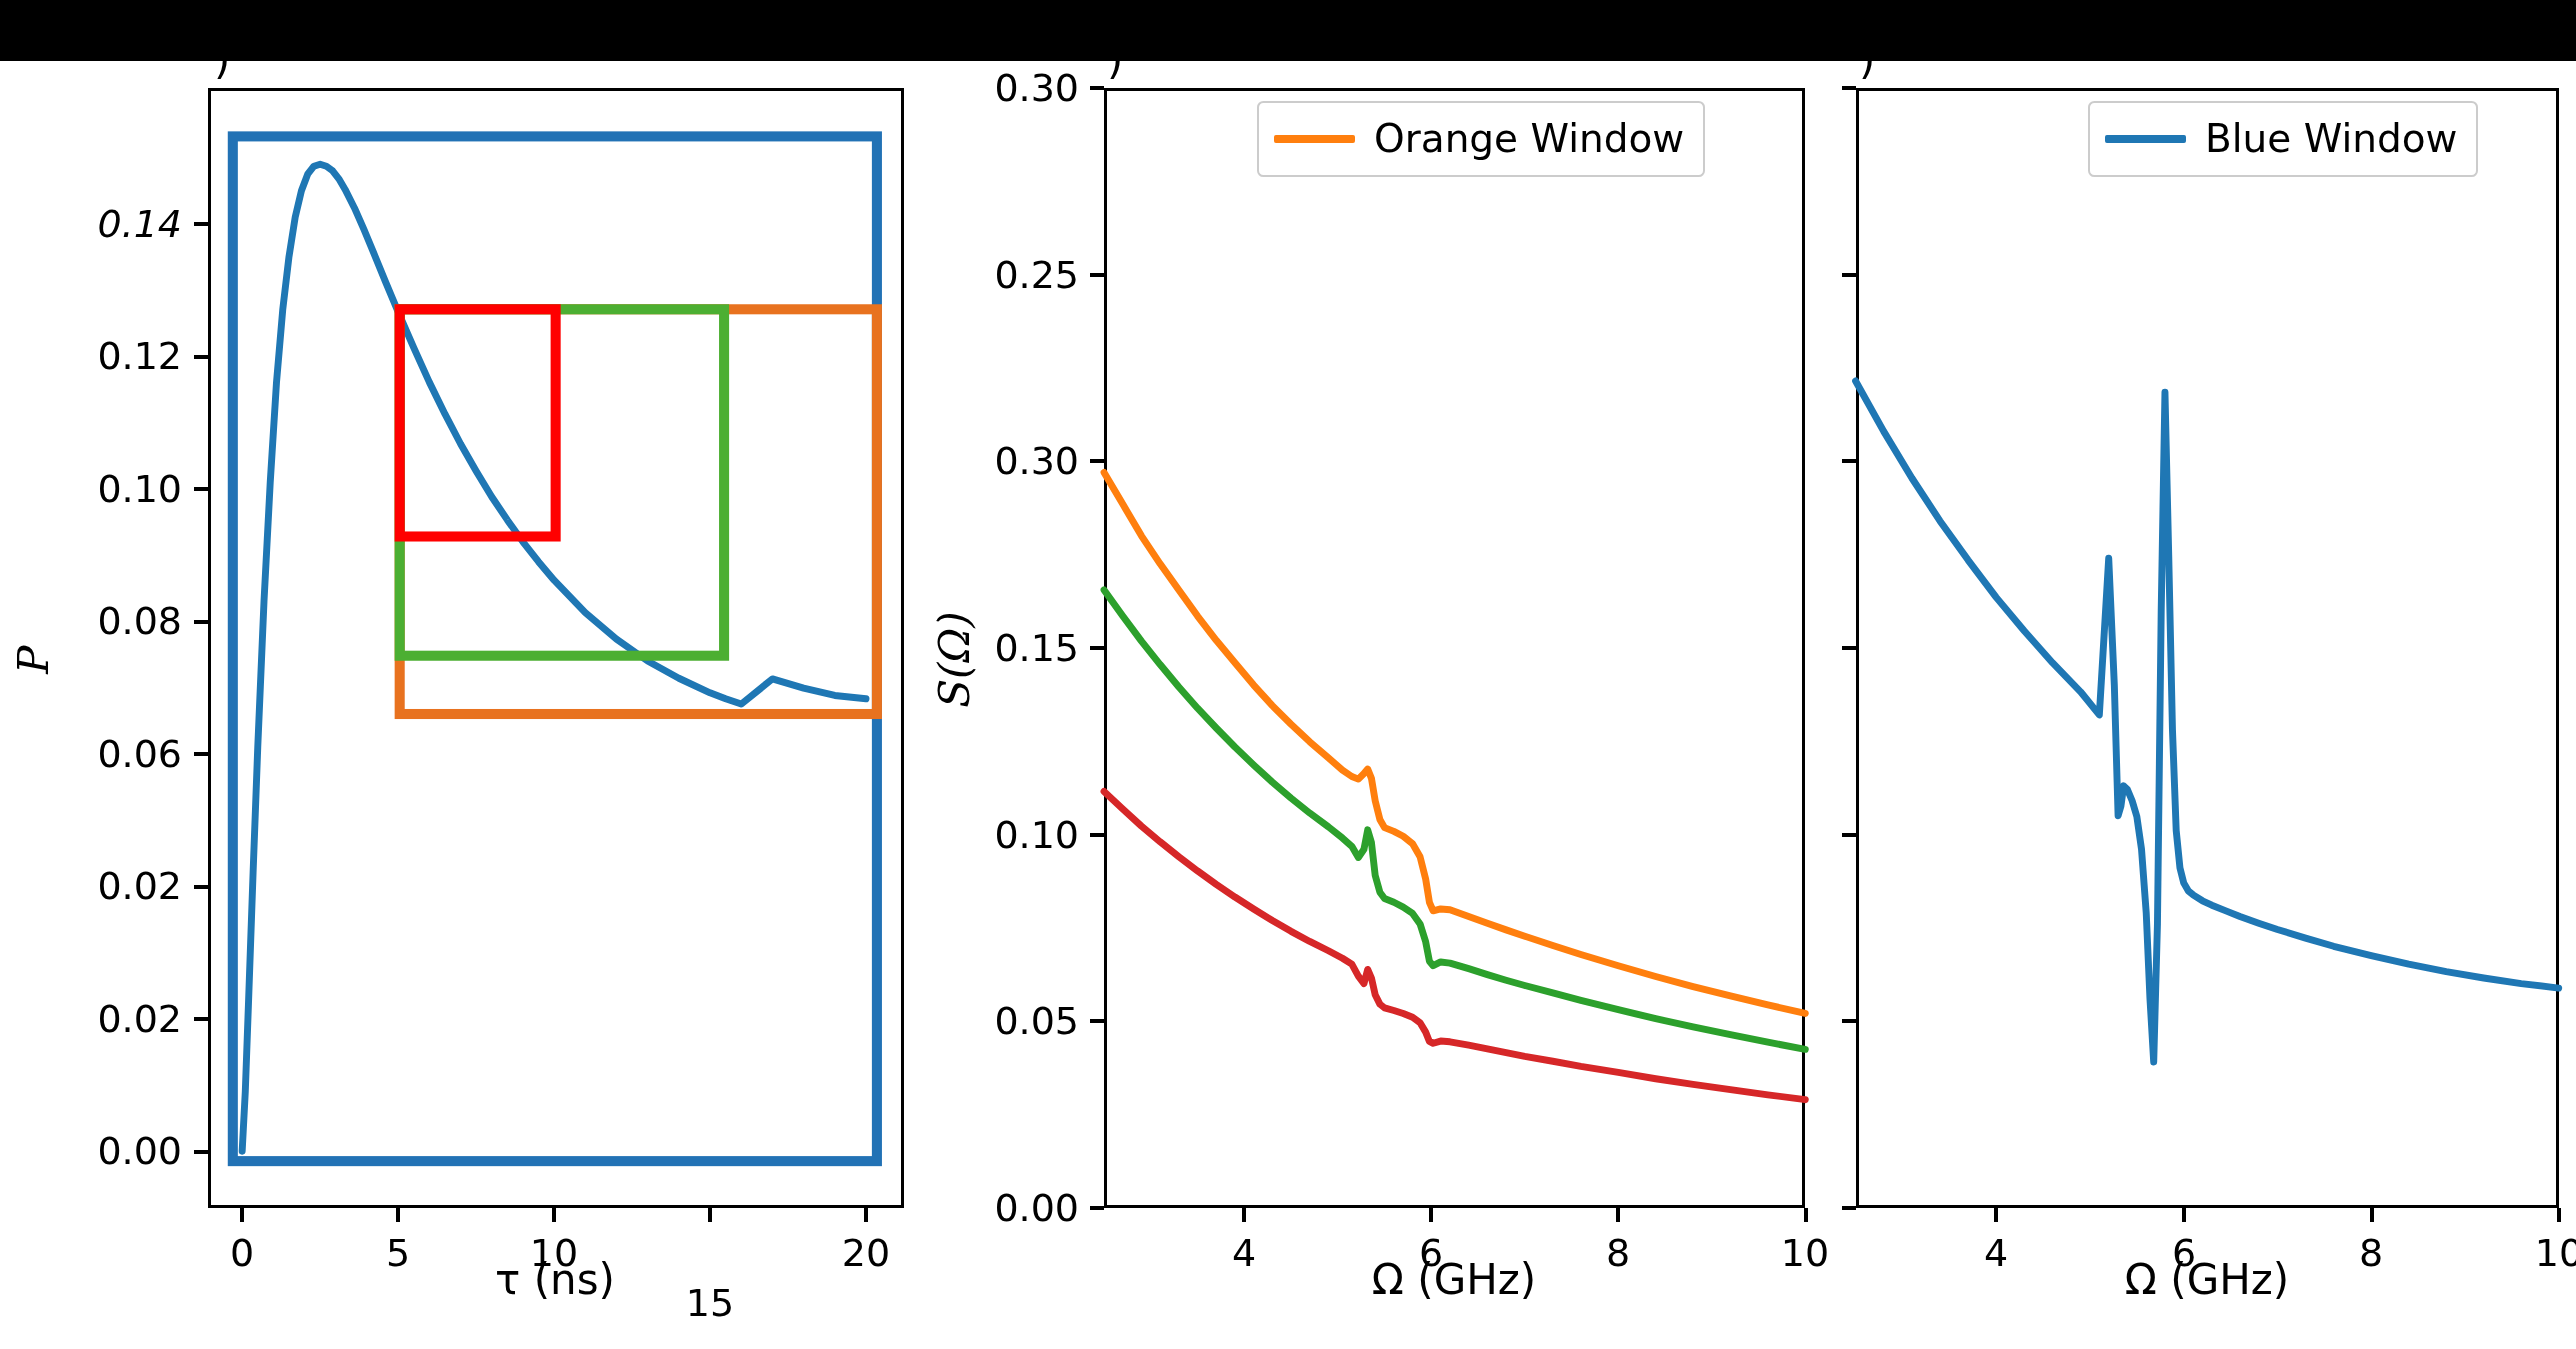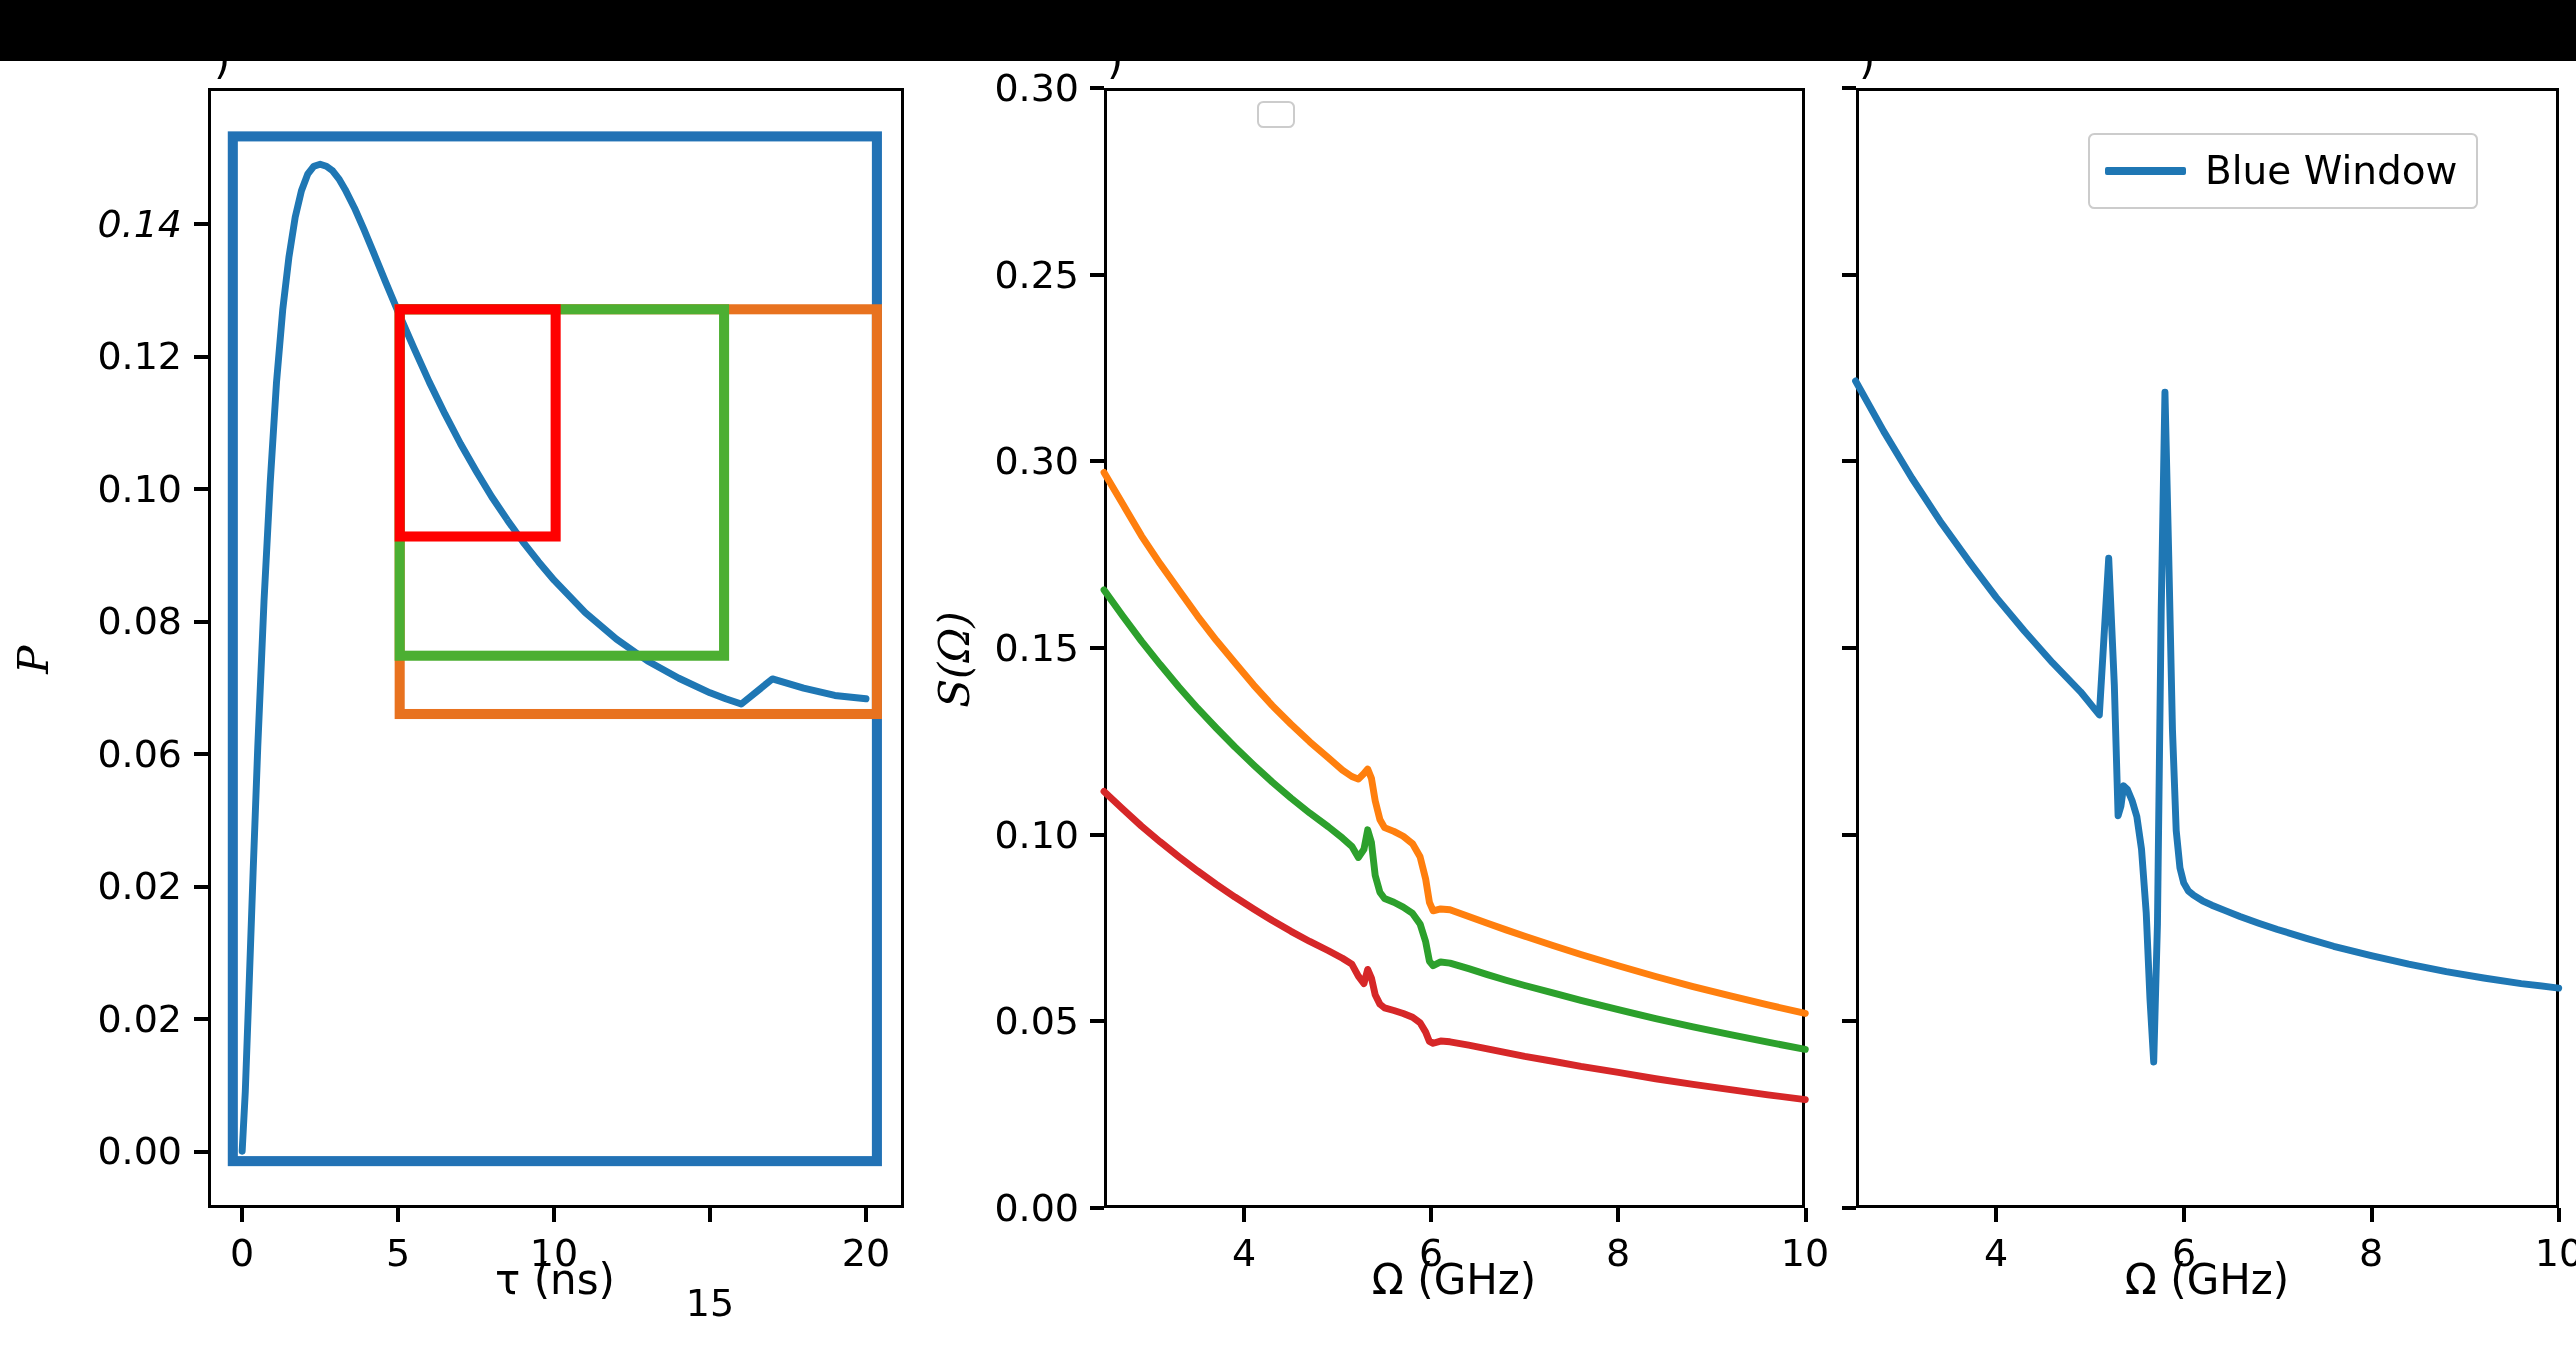--- a/index.html
+++ b/index.html
@@ -98,20 +98,24 @@
         <div class="xtick-label" style="left: 1431px; top: 1234px;">6</div>
         <div class="tickmark xtick-mark" style="left: 1616px; top: 1208px;"></div>
         <div class="xtick-label" style="left: 1618px; top: 1234px;">8</div>
         <div class="tickmark xtick-mark" style="left: 1804px; top: 1208px;"></div>
         <div class="xtick-label" style="left: 1805px; top: 1234px;">10</div>
       </div>
     <div class="axis-label upright" id="b-xlabel" style="left:1454px;top:1255px;transform:translateX(-50%);">Ω (GHz)</div>
     <div class="axis-label ylabel-rot" id="b-ylabel" style="left:906px;top:635px;">S(Ω)</div>
 
     <div class="legend" id="legend-b" style="left:1257px;top:101px;">
+      <div class="legend-row">
+        <span class="legend-swatch" style="background:#ff7f0e"></span>
+        <span class="legend-text">Orange Window</span>
+      </div>
     </div>
   </div>
 
   <div class="panel" id="panel-c">
     <div class="axes" id="axes-c" style="left:1856px;top:88px;width:703px;height:1120px;"></div>
     <svg class="plotsvg" id="svg-c" width="2576" height="1349" viewBox="0 0 4095 2145">
         <polyline points="2950.00,605.77 2994.72,685.87 3039.44,760.03 3084.16,828.27 3128.88,890.57 3173.60,949.90 3218.32,1003.30 3263.04,1053.73 3307.76,1100.01 3337.57,1136.80 3352.48,887.60 3361.42,1089.33 3367.39,1297.00 3371.86,1282.17 3376.33,1249.53 3382.29,1255.47 3389.75,1273.27 3397.20,1298.19 3404.65,1350.40 3412.11,1451.27 3418.07,1587.73 3424.03,1688.60 3429.99,1469.07 3435.96,970.67 3441.92,623.57 3447.88,881.67 3453.85,1160.53 3459.81,1320.73 3465.77,1380.07 3471.73,1403.80 3479.19,1416.85 3486.64,1422.79 3501.55,1432.28 3516.45,1439.40 3538.81,1448.30 3561.17,1457.20 3590.99,1467.88 3620.80,1477.97 3665.52,1491.61 3710.24,1504.67 3769.87,1519.50 3829.49,1533.15 3889.12,1545.01 3948.75,1555.10 4008.37,1564.00 4068.00,1571.12" fill="none" stroke="#1f77b4" stroke-width="11" stroke-linejoin="round" stroke-linecap="round"></polyline>
       </svg>
     <div id="cticks">
         <div class="tickmark ytick-mark" style="left: 1842px; top: 1206px;"></div>
@@ -125,21 +129,21 @@
         <div class="xtick-label" style="left: 1996px; top: 1234px;">4</div>
         <div class="tickmark xtick-mark" style="left: 2182px; top: 1208px;"></div>
         <div class="xtick-label" style="left: 2184px; top: 1234px;">6</div>
         <div class="tickmark xtick-mark" style="left: 2370px; top: 1208px;"></div>
         <div class="xtick-label" style="left: 2371px; top: 1234px;">8</div>
         <div class="tickmark xtick-mark" style="left: 2557px; top: 1208px;"></div>
         <div class="xtick-label" style="left: 2559px; top: 1234px;">10</div>
       </div>
     <div class="axis-label upright" id="c-xlabel" style="left:2207px;top:1255px;transform:translateX(-50%);">Ω (GHz)</div>
 
-    <div class="legend" id="legend-c" style="left:2088px;top:101px;margin-top:32px;">
+    <div class="legend" id="legend-c" style="left:2088px;top:101px;">
       <div class="legend-row">
         <span class="legend-swatch" style="background:#1f77b4"></span>
         <span class="legend-text">Blue Window</span>
       </div>
     </div>
   </div>
 
   <div class="panel-title" style="left:214px;top:35px;">)</div>
   <div class="panel-title" style="left:1107px;top:35px;">)</div>
   <div class="panel-title" style="left:1859px;top:35px;">)</div>

